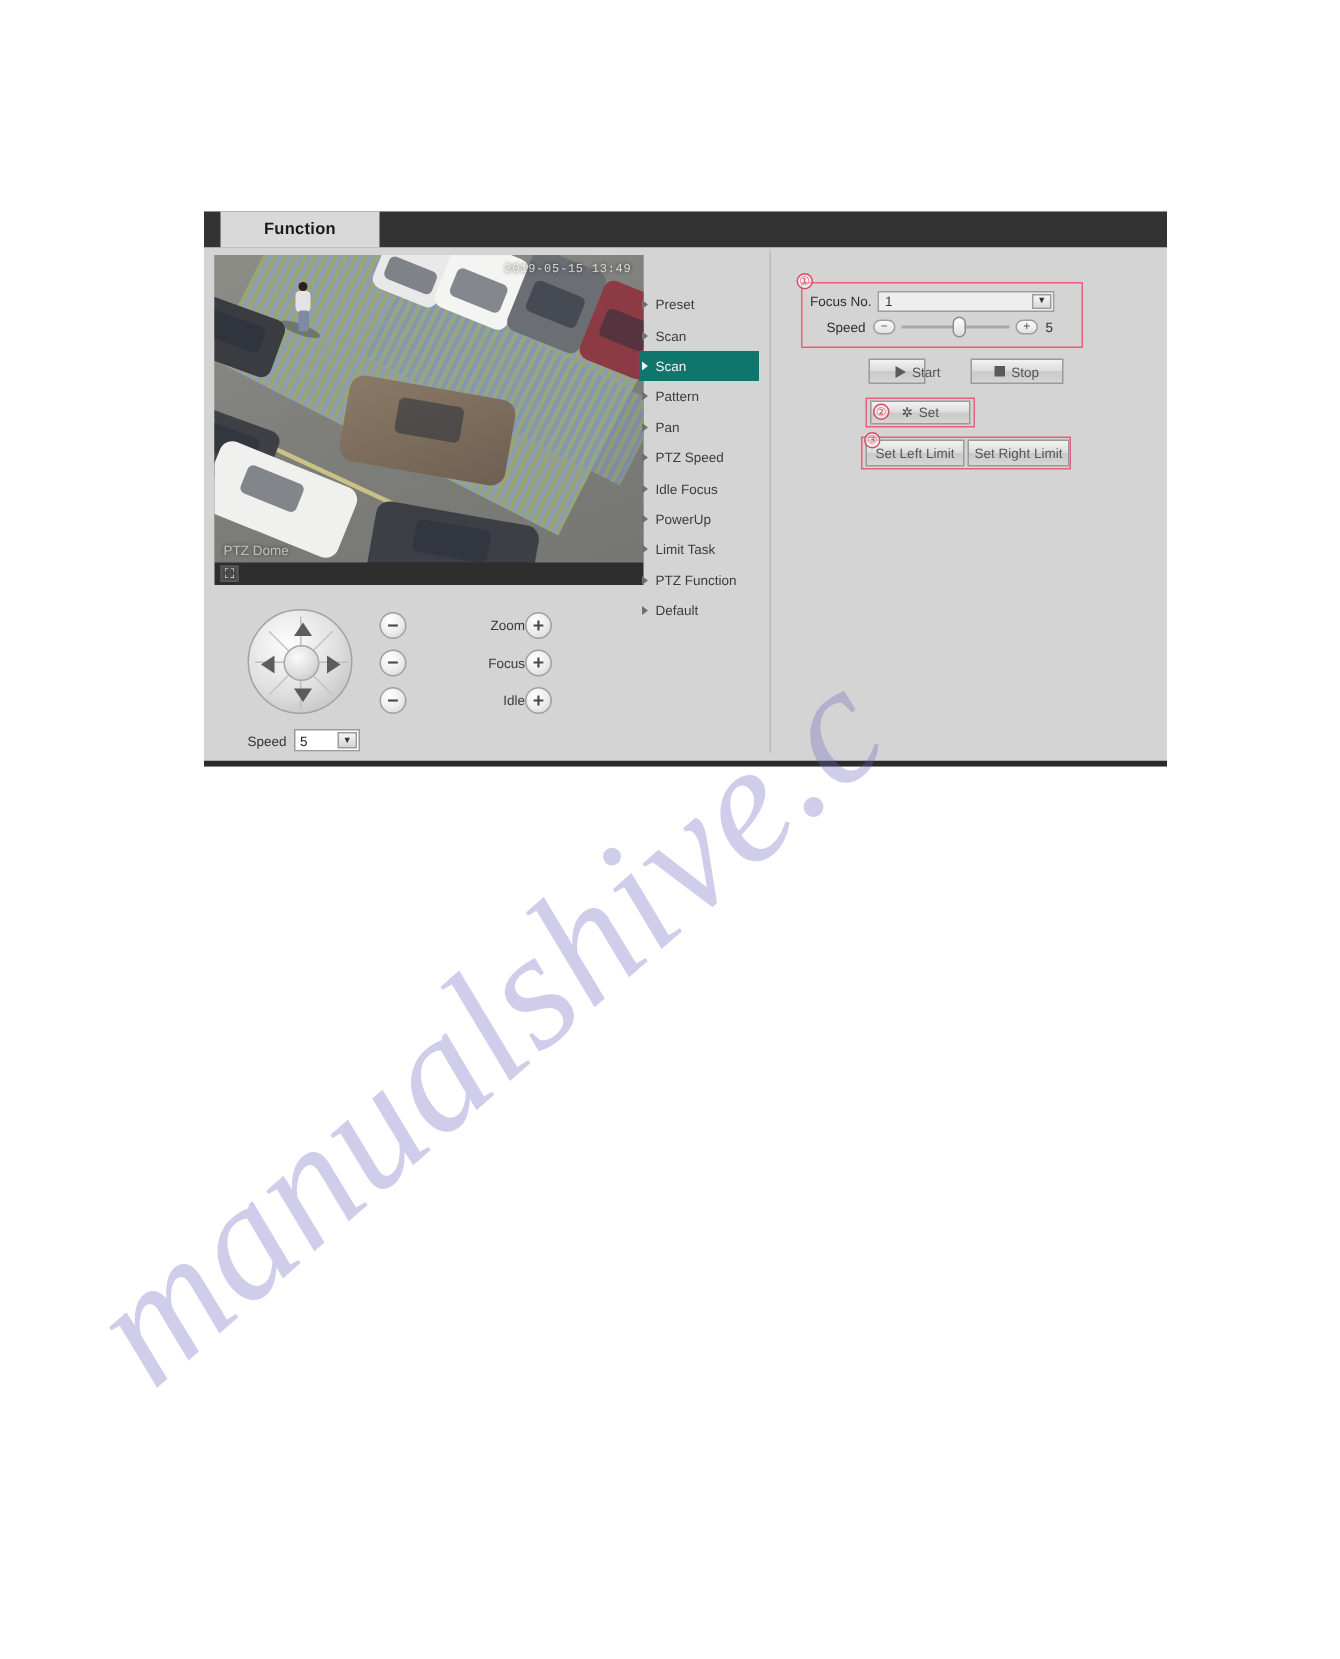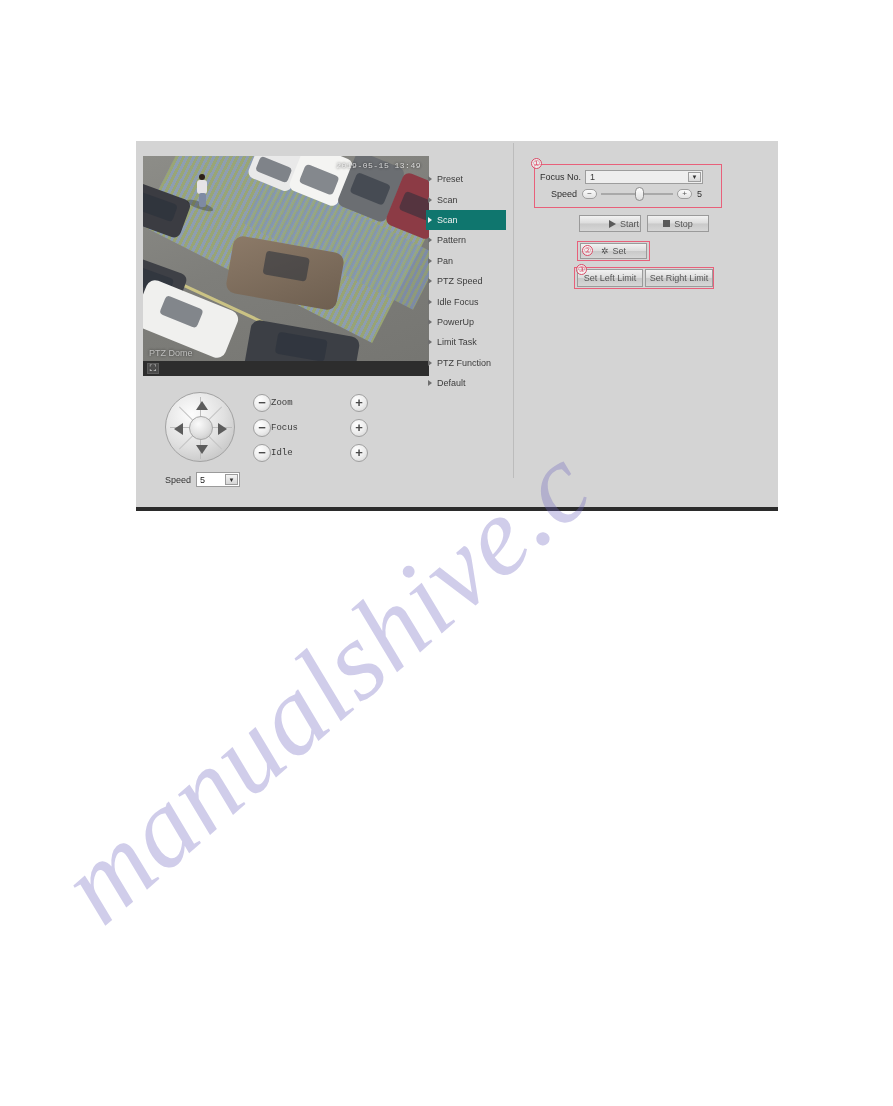--- a/index.html
+++ b/index.html
@@ -74,21 +74,21 @@
   #panel-divider {
     position: absolute;
     left: 377px; top: 2px;
     width: 1px; height: 335px;
     background: #bcbcbc;
   }
 
   
   #left-column {
     position: absolute;
-    left: 7px; top: 15px;
+    left: 7px; top: 5px;
     width: 290px;
   }
 
   
   #video-preview {
     position: relative;
     width: 286px; height: 220px;
     background: #6f6f6f;
     overflow: hidden;
   }
@@ -247,24 +247,23 @@
     font-size: 13px;
     font-weight: bold;
     display: flex;
     align-items: center;
     justify-content: center;
     line-height: 1;
     flex: none;
   }
   .lens-label {
     flex: 1;
-    text-align: left;
+    text-align: right;
     font-size: 9px;
     color: #3a3a3a;
-    font-family: Liberation Mono, monospace;
   }
 
   #speed-row {
     position: absolute;
     left: 22px; top: 82px;
     display: flex;
     align-items: center;
     gap: 5px;
   }
   #speed-row .lbl { font-size: 9px; color: #333; }
@@ -411,35 +410,38 @@
   .gray-btn {
     background: linear-gradient(#f2f2f2 0%, #dcdcdc 48%, #c9c9c9 52%, #d6d6d6 100%);
     border: 1px solid #9a9a9a;
     font-size: 9px;
     color: #555555;
     display: flex;
     align-items: center;
     justify-content: center;
     gap: 4px;
   }
-  #start-button { position: absolute; left: 45px;  top: 56px; width: 62px; height: 17px; padding-left: 28px; }
+  #start-button { position: absolute; left: 45px;  top: 56px; width: 38px; height: 17px; padding-left: 28px; }
   #stop-button  { position: absolute; left: 113px; top: 56px; width: 62px; height: 17px; }
   #set-button   { position: absolute; left: 46px;  top: 84px; width: 67px; height: 16px; }
   #set-left-limit-button  { position: absolute; left: 43px;  top: 110px; width: 66px; height: 18px; }
   #set-right-limit-button { position: absolute; left: 111px; top: 110px; width: 68px; height: 18px; }
 
   .ico-play  { width:0;height:0;border-top:4px solid transparent;border-bottom:4px solid transparent;border-left:7px solid #5a5a5a; }
   .ico-stop  { width:7px;height:7px;background:#5a5a5a; }
   .ico-gear  { font-size:9px; color:#4a4a4a; line-height:1; }
 </style>
 </head>
 <body>
 
 <div id="app-window">
 
+  <div id="tab-bar">
+    <div id="tab-function">Function</div>
+  </div>
 
   <div id="app-body">
 
     <div id="panel-divider"></div>
 
     <div id="left-column">
 
       <div id="video-preview">
         <div id="video-scene">
           <div class="asphalt"></div>

